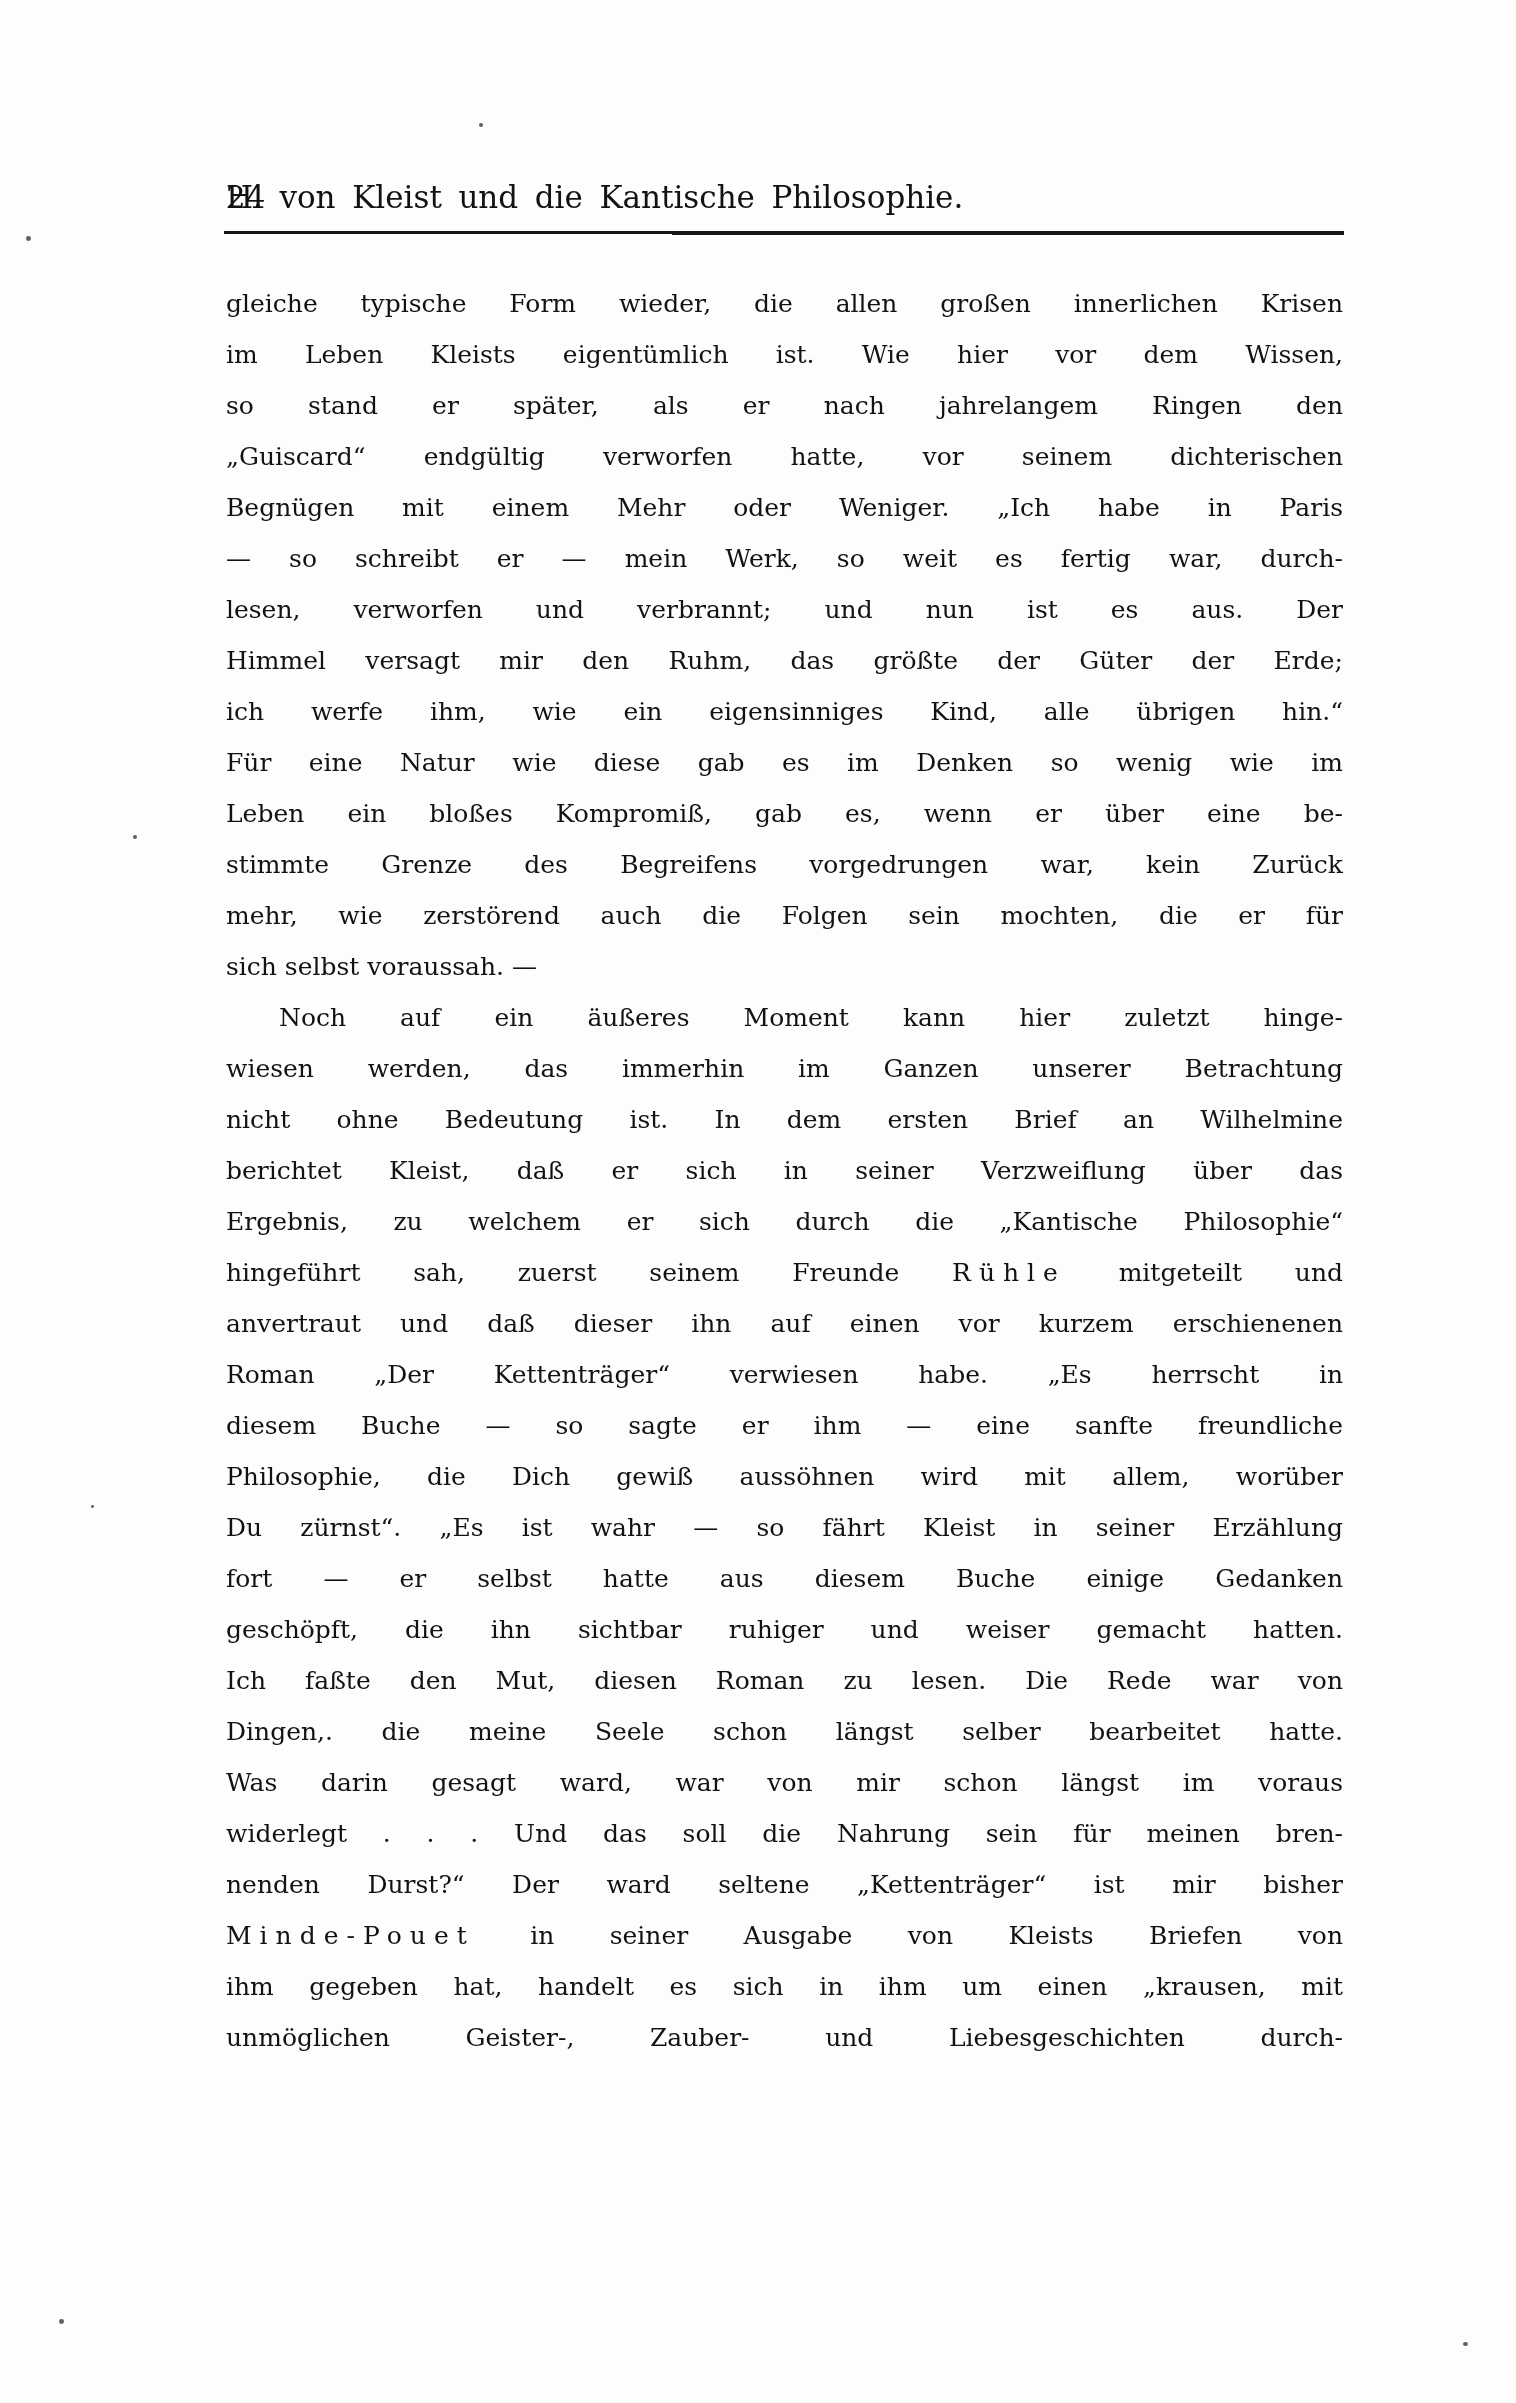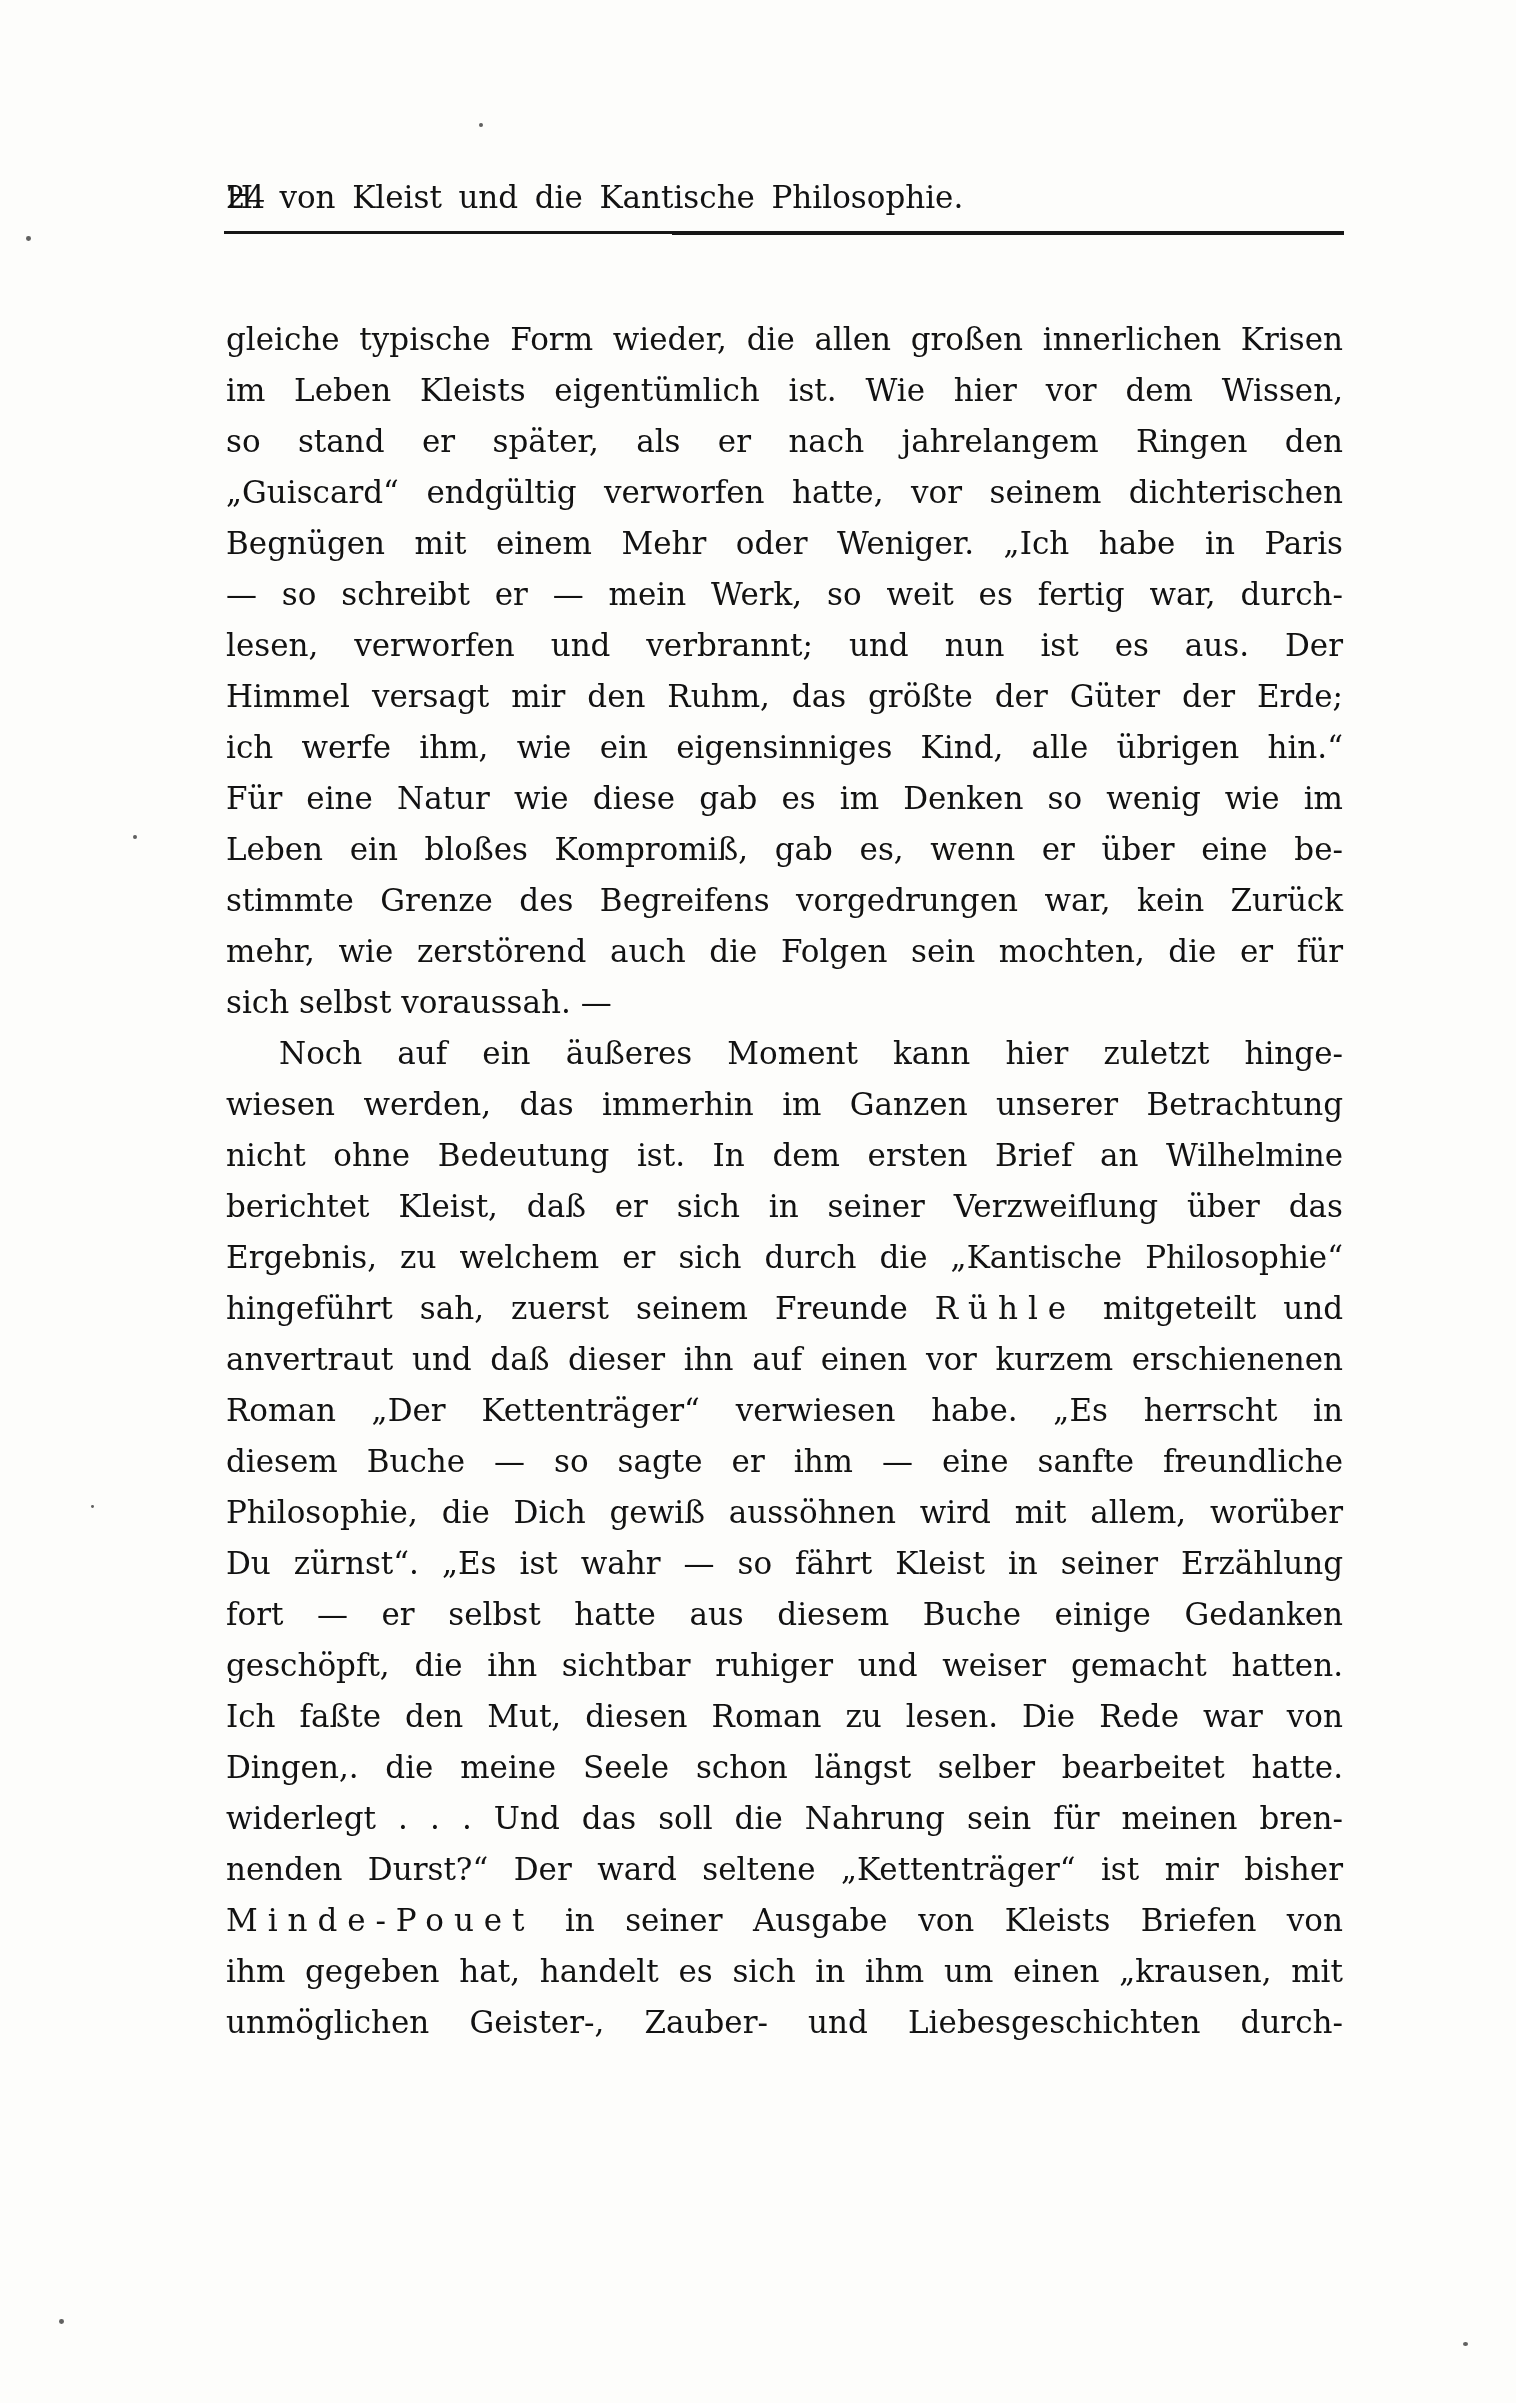--- a/index.html
+++ b/index.html
@@ -51,23 +51,22 @@
     width: 60%;
     height: 2.9px;
     background: #161616;
   }
   
   .textblock {
     position: absolute;
     left: 226px;
     top: 278px;
     width: 1117px;
-    font-size: 31px;
+    font-size: 25px;
     line-height: 51px;
-    margin-top: 36px;
   }
   .line {
     text-align: justify;
     text-align-last: justify;
     hyphens: none;
     height: 51px;
     overflow: visible;
     white-space: normal;
   }
   .line.para-end {
@@ -128,20 +127,21 @@
       <div class="line"><span>hingeführt sah, zuerst seinem Freunde </span><span class="sperr">Rühle</span><span> mitgeteilt und</span></div>
       <div class="line"><span>anvertraut und daß dieser ihn auf einen vor kurzem erschienenen</span></div>
       <div class="line"><span>Roman „Der Kettenträger“ verwiesen habe.  „Es herrscht in</span></div>
       <div class="line"><span>diesem Buche — so sagte er ihm — eine sanfte freundliche</span></div>
       <div class="line"><span>Philosophie, die Dich gewiß aussöhnen wird mit allem, worüber</span></div>
       <div class="line"><span>Du zürnst“.  „Es ist wahr — so fährt Kleist in seiner Erzählung</span></div>
       <div class="line"><span>fort — er selbst hatte aus diesem Buche einige Gedanken</span></div>
       <div class="line"><span>geschöpft, die ihn sichtbar ruhiger und weiser gemacht hatten.</span></div>
       <div class="line"><span>Ich faßte den Mut, diesen Roman zu lesen.  Die Rede war von</span></div>
       <div class="line"><span>Dingen,. die meine Seele schon längst selber bearbeitet hatte.</span></div>
+      <div class="line"><span>Was darin gesagt ward, war von mir schon längst im voraus</span></div>
       <div class="line"><span>widerlegt . . .  Und das soll die Nahrung sein für meinen bren-</span></div>
       <div class="line"><span>nenden Durst?“  Der ward seltene „Kettenträger“ ist mir bisher</span></div>
       <div class="line"><span class="sperr">Minde-Pouet</span><span> in seiner Ausgabe von Kleists Briefen von</span></div>
       <div class="line"><span>ihm gegeben hat, handelt es sich in ihm um einen „krausen, mit</span></div>
       <div class="line"><span>unmöglichen Geister-, Zauber- und Liebesgeschichten durch-</span></div>
     </main>
 
   <span class="speck s1"></span>
   <span class="speck s2"></span>
   <span class="speck s3"></span>

